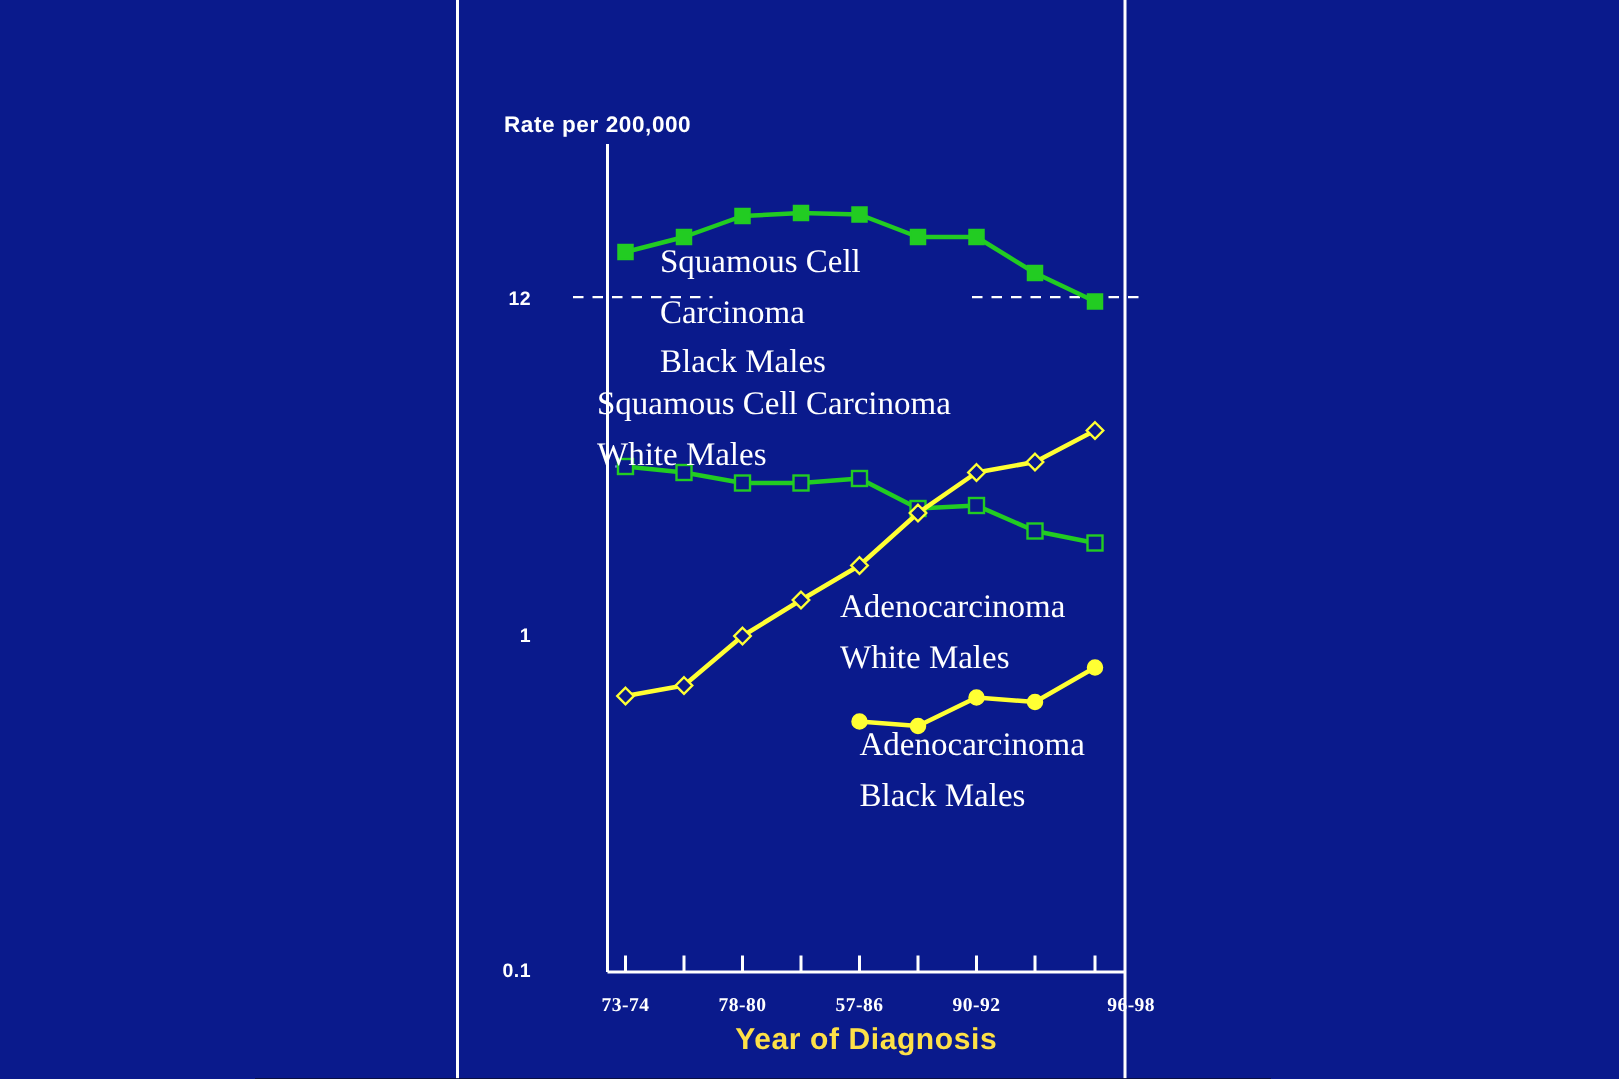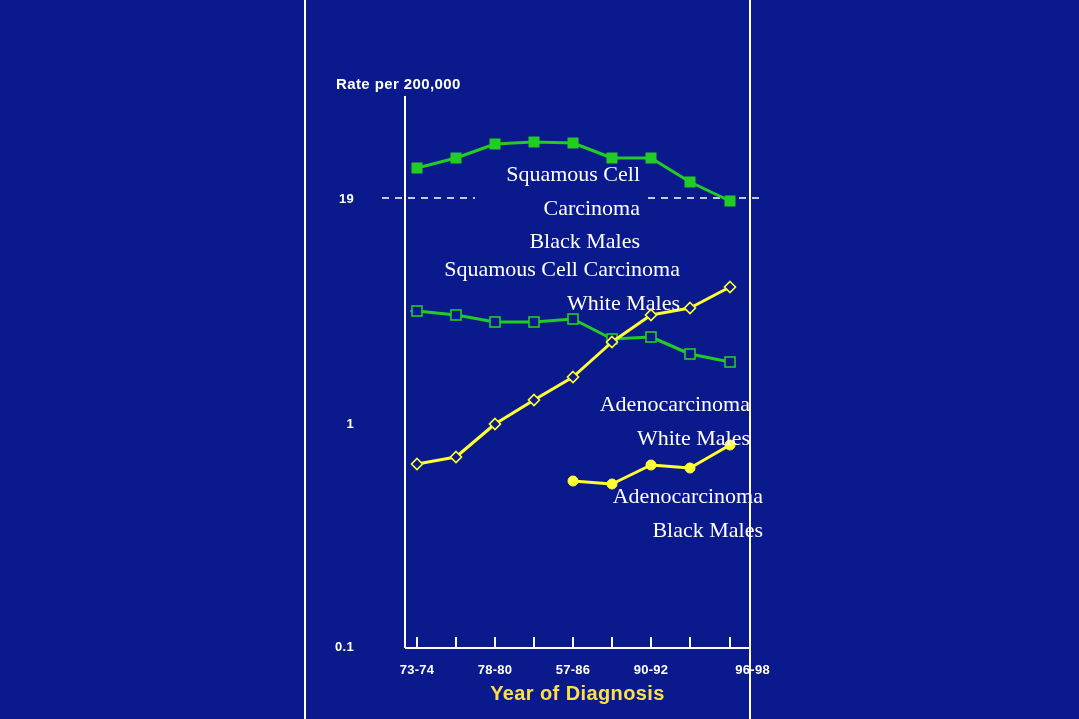--- a/index.html
+++ b/index.html
@@ -87,35 +87,35 @@
     font-weight: bold;
     font-size: 13px;
     letter-spacing: 0.3px;
   }
   
   .xtick {
     position: absolute;
     width: 80px;
     text-align: center;
     color: #ffffff;
-    font-family: Liberation Sans, sans-serif;
+    font-family: Liberation Serif, serif;
     font-weight: bold;
     font-size: 13px;
     letter-spacing: 0.3px;
     top: 662px;
   }
 
   
   .annot {
     position: absolute;
     color: #ffffff;
     font-family: "Liberation Serif", serif;
     font-size: 22px;
     line-height: 1.53;
-    text-align: right;
+    text-align: left;
     white-space: pre-line;
   }
 </style>
 </head>
 <body>
 
 <div id="slide">
 
   <div class="vrule" id="vrule-left"></div>
   <div class="vrule" id="vrule-right"></div>
@@ -192,21 +192,21 @@
           <polyline points="573,481 612,484 651,465 690,468 730,445" fill="none" stroke="#ffff33" stroke-width="3" stroke-linejoin="round"></polyline>
           <circle cx="573" cy="481" r="5" fill="#ffff33" stroke="#ffff33"></circle>
           <circle cx="612" cy="484" r="5" fill="#ffff33" stroke="#ffff33"></circle>
           <circle cx="651" cy="465" r="5" fill="#ffff33" stroke="#ffff33"></circle>
           <circle cx="690" cy="468" r="5" fill="#ffff33" stroke="#ffff33"></circle>
           <circle cx="730" cy="445" r="5" fill="#ffff33" stroke="#ffff33"></circle>
         </g>
       </g>
   </svg>
 
-  <div class="ytick" id="ytick-0" style="left:296px; top:191px;">19</div>
+  <div class="ytick" id="ytick-0" style="left:296px; top:191px;">12</div>
   <div class="ytick" id="ytick-1" style="left:296px; top:416px;">1</div>
   <div class="ytick" id="ytick-2" style="left:296px; top:639px;">0.1</div>
 
   <div class="xtick" style="left:377px;">73-74</div>
   <div class="xtick" style="left:455px;">78-80</div>
   <div class="xtick" style="left:533px;">57-86</div>
   <div class="xtick" style="left:611px;">90-92</div>
   <div class="xtick" style="left:690px;text-align:right;">96-98</div>
 
   <div id="xlabel">Year of Diagnosis</div>

